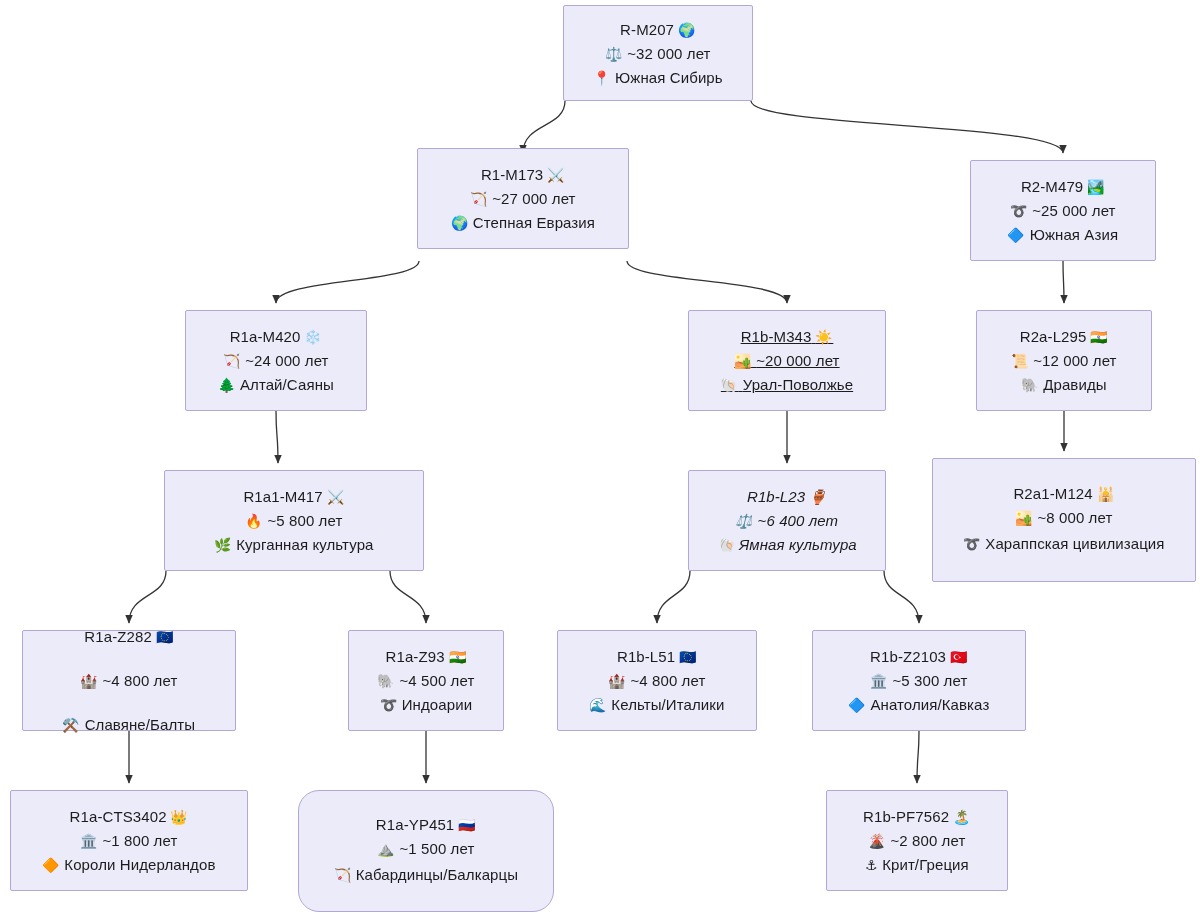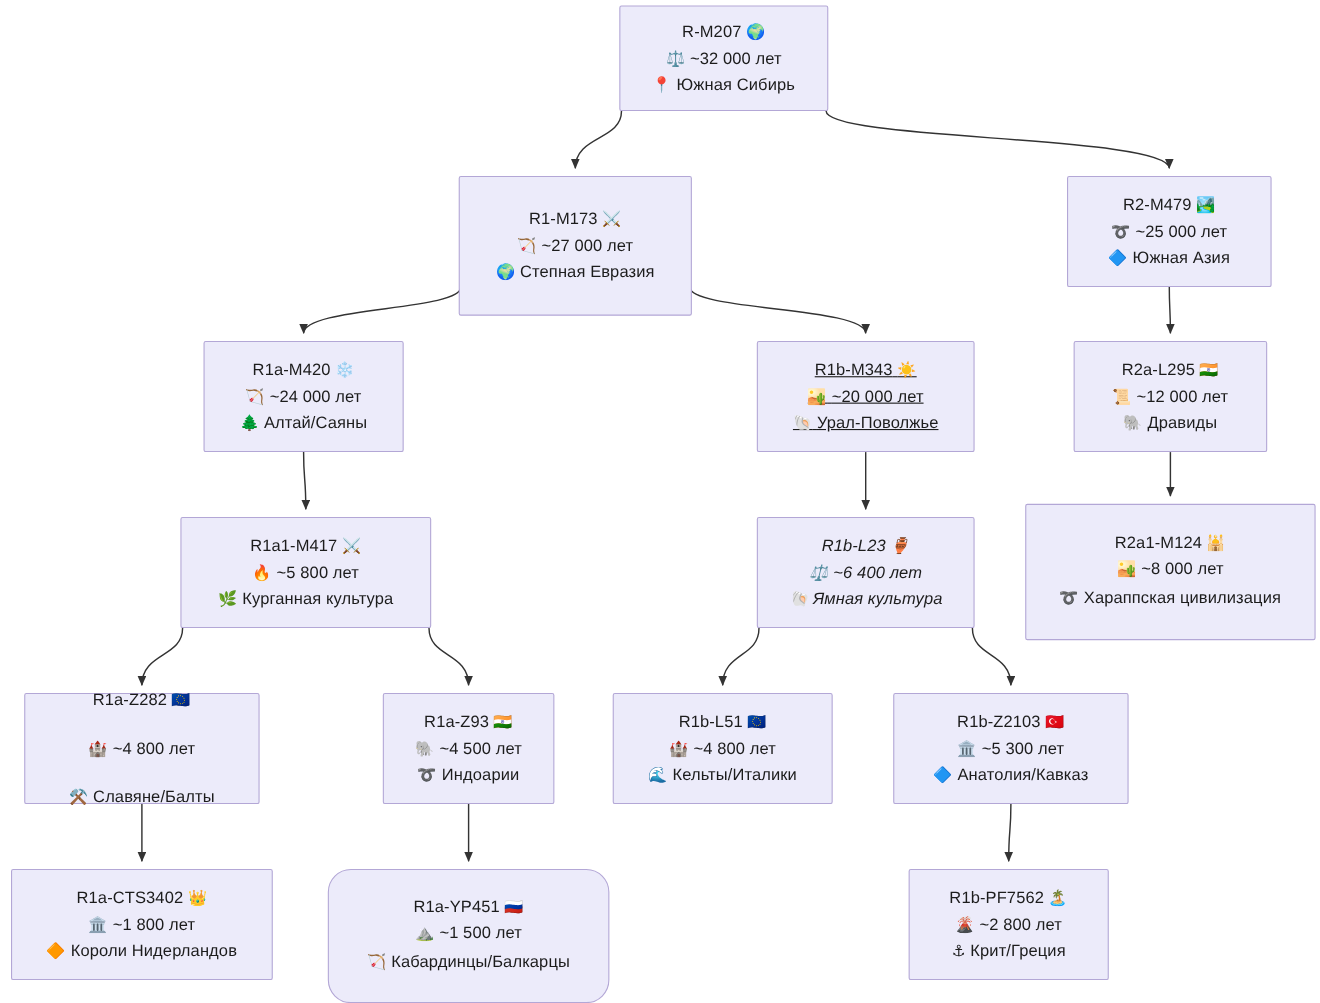--- a/index.html
+++ b/index.html
@@ -89,21 +89,21 @@
         <path d="M 426 731 C 426 758.04, 426 752.84, 426 783" fill="none" stroke="#333333" stroke-width="1.3" marker-end="url(#arrow)"></path>
         <path d="M 919 731 C 919 758.04, 917 752.84, 917 783" fill="none" stroke="#333333" stroke-width="1.3" marker-end="url(#arrow)"></path>
       </g>
   </svg>
   <div id="node-layer">
       <div class="node" style="left: 563px; top: 5px; width: 190px; height: 96px;">
         <span class="node-line l1"><span>R-M207</span> <span class="emoji">🌍</span></span>
         <span class="node-line l2"><span class="emoji">⚖️</span> <span>~32 000 лет</span></span>
         <span class="node-line"><span class="emoji">📍</span> <span>Южная Сибирь</span></span>
       </div>
-      <div class="node" style="left: 417px; top: 160px; width: 212px; height: 127px;">
+      <div class="node" style="left: 417px; top: 148px; width: 212px; height: 101px;">
         <span class="node-line l1"><span>R1-M173</span> <span class="emoji">⚔️</span></span>
         <span class="node-line l2"><span class="emoji">🏹</span> <span>~27 000 лет</span></span>
         <span class="node-line"><span class="emoji">🌍</span> <span>Степная Евразия</span></span>
       </div>
       <div class="node" style="left: 970px; top: 160px; width: 186px; height: 101px;">
         <span class="node-line l1"><span>R2-M479</span> <span class="emoji">🏞️</span></span>
         <span class="node-line l2"><span class="emoji">➰</span> <span>~25 000 лет</span></span>
         <span class="node-line"><span class="emoji">🔷</span> <span>Южная Азия</span></span>
       </div>
       <div class="node" style="left: 185px; top: 310px; width: 182px; height: 101px;">
@@ -114,21 +114,21 @@
       <div class="node" style="left: 688px; top: 310px; width: 198px; height: 101px; text-decoration: underline;">
         <span class="node-line l1"><span>R1b-M343</span> <span class="emoji">☀️</span></span>
         <span class="node-line l2"><span class="emoji">🏜️</span> <span>~20 000 лет</span></span>
         <span class="node-line"><span class="emoji">🐚</span> <span>Урал-Поволжье</span></span>
       </div>
       <div class="node" style="left: 976px; top: 310px; width: 176px; height: 101px;">
         <span class="node-line l1"><span>R2a-L295</span> <span class="emoji">🇮🇳</span></span>
         <span class="node-line l2"><span class="emoji">📜</span> <span>~12 000 лет</span></span>
         <span class="node-line"><span class="emoji">🐘</span> <span>Дравиды</span></span>
       </div>
-      <div class="node" style="left: 164px; top: 470px; width: 228px; height: 101px;">
+      <div class="node" style="left: 164px; top: 470px; width: 260px; height: 101px;">
         <span class="node-line l1"><span>R1a1-M417</span> <span class="emoji">⚔️</span></span>
         <span class="node-line l2"><span class="emoji">🔥</span> <span>~5 800 лет</span></span>
         <span class="node-line"><span class="emoji">🌿</span> <span>Курганная культура</span></span>
       </div>
       <div class="node" style="left: 688px; top: 470px; width: 198px; height: 101px; font-style: italic;">
         <span class="node-line l1"><span>R1b-L23</span> <span class="emoji">🏺</span></span>
         <span class="node-line l2"><span class="emoji">⚖️</span> <span>~6 400 лет</span></span>
         <span class="node-line"><span class="emoji">🐚</span> <span>Ямная культура</span></span>
       </div>
       <div class="node" style="left: 932px; top: 458px; width: 264px; height: 124px;">

